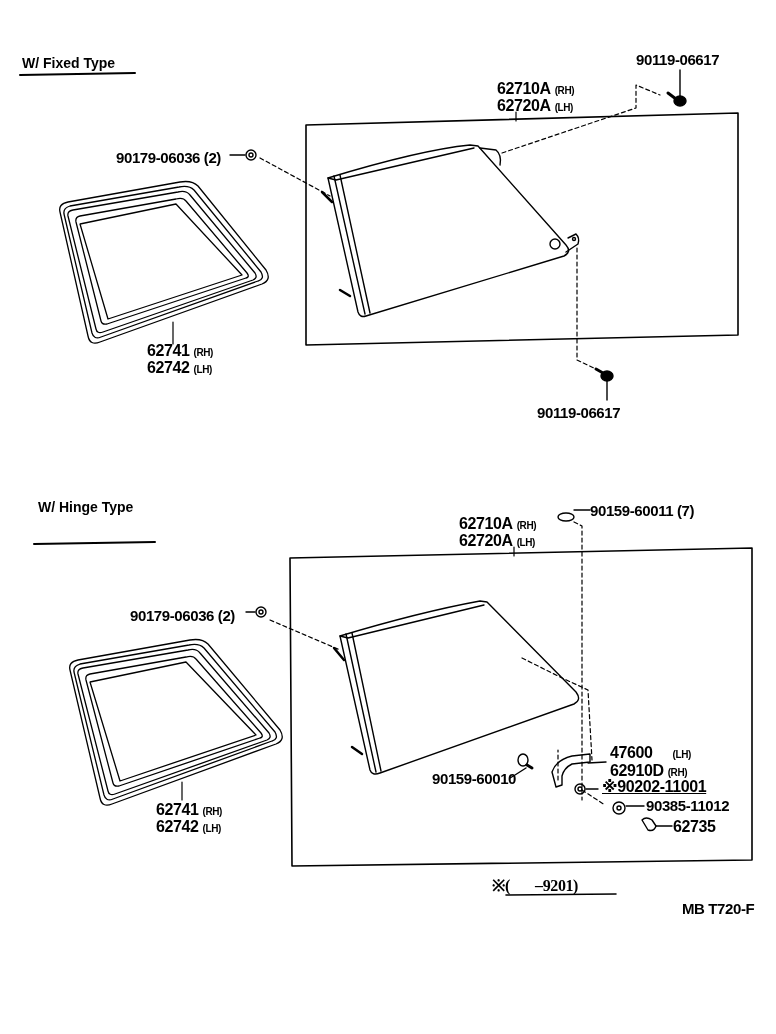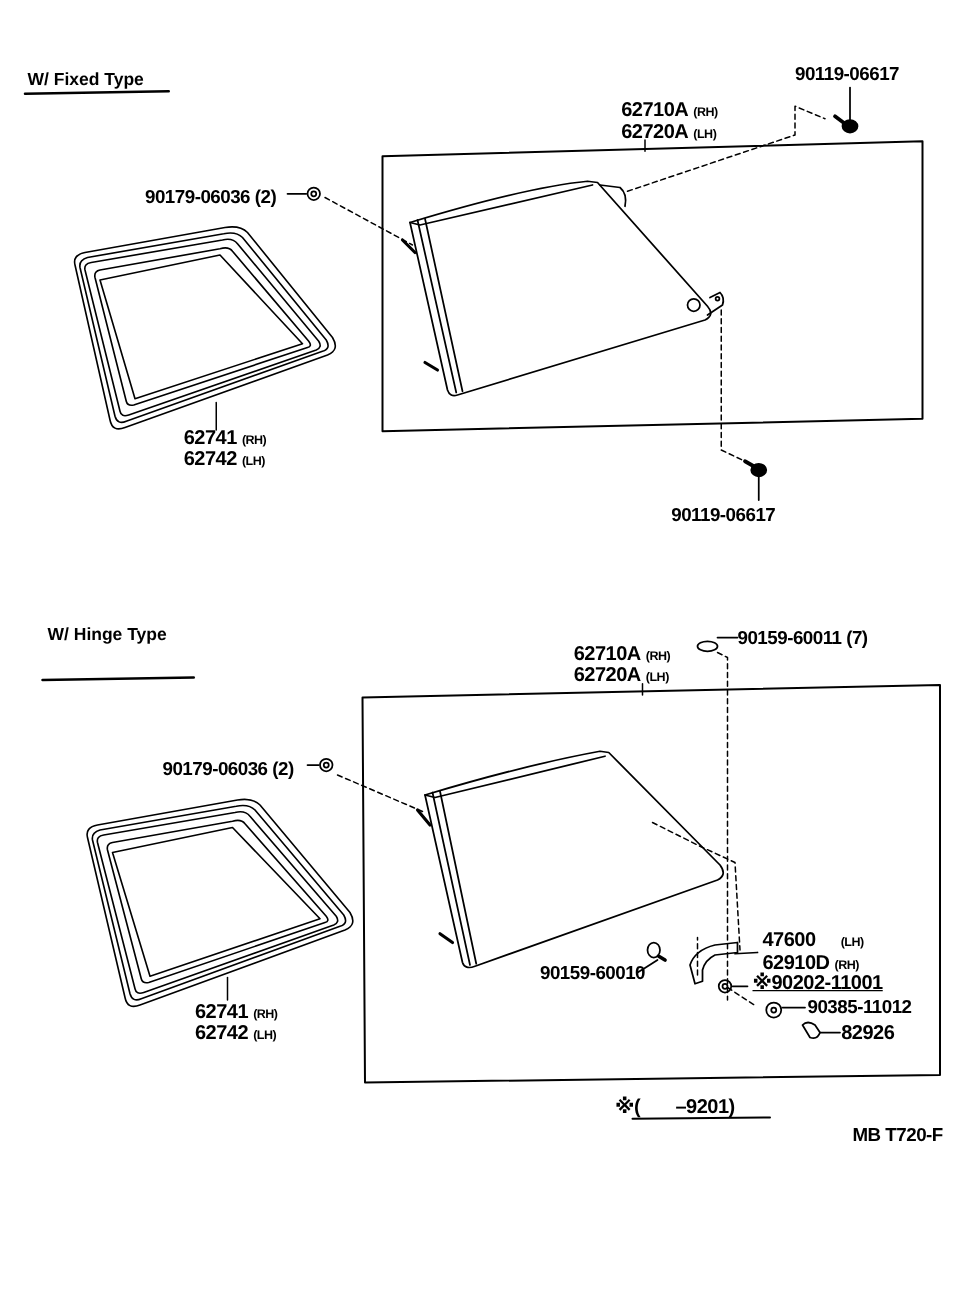--- a/index.html
+++ b/index.html
@@ -168,21 +168,21 @@
 <div class="lbl pn" style="left:130px;top:608px;">90179-06036 (2)</div>
 
 <div class="stack pn-big" style="left:610px;top:745px;line-height:16px;">
   <span class="row"><span>47600</span><span class="side" style="margin-left:20px;">(LH)</span></span>
   <span class="row"><span>62910D</span><span class="side">(RH)</span></span>
 </div>
 
 <div class="lbl pn" style="left:432px;top:771px;">90159-60010</div>
 <div class="lbl pn-big" style="left:602px;top:779px;text-decoration:underline;">※90202-11001</div>
 <div class="lbl pn" style="left:646px;top:798px;">90385-11012</div>
-<div class="lbl pn-big" style="left:673px;top:819px;">82926</div>
+<div class="lbl pn-big" style="left:673px;top:819px;">62735</div>
 
 <div class="stack pn-big" style="left:156px;top:802px;">
   <span class="row"><span>62741</span><span class="side">(RH)</span></span>
   <span class="row"><span>62742</span><span class="side">(LH)</span></span>
 </div>
 
-<div class="lbl pn-big" style="left:492px;top:878px;white-space:pre;">※(       –9201)</div>
+<div class="lbl pn-big" style="left:492px;top:878px;white-space:pre;font-family:Liberation Serif, serif;">※(       –9201)</div>
 <div class="lbl pn" style="left:682px;top:901px;">MB T720-F</div>
 
 </body></html>

